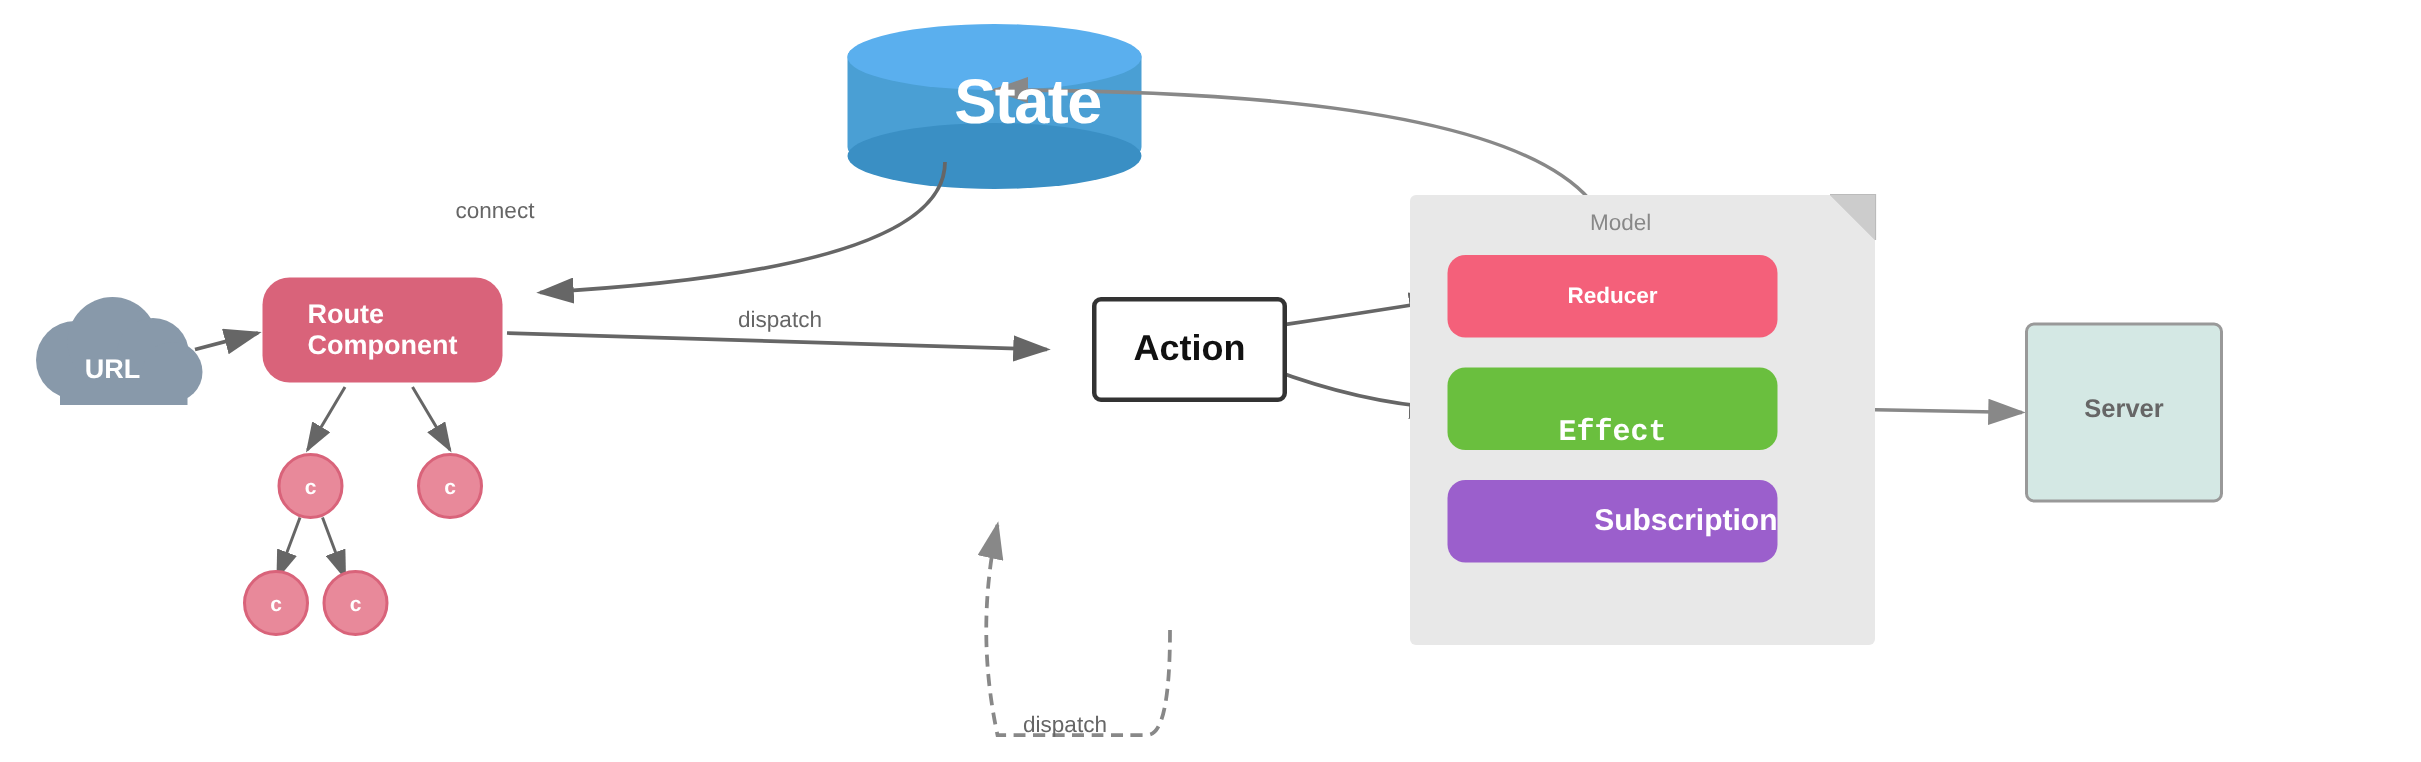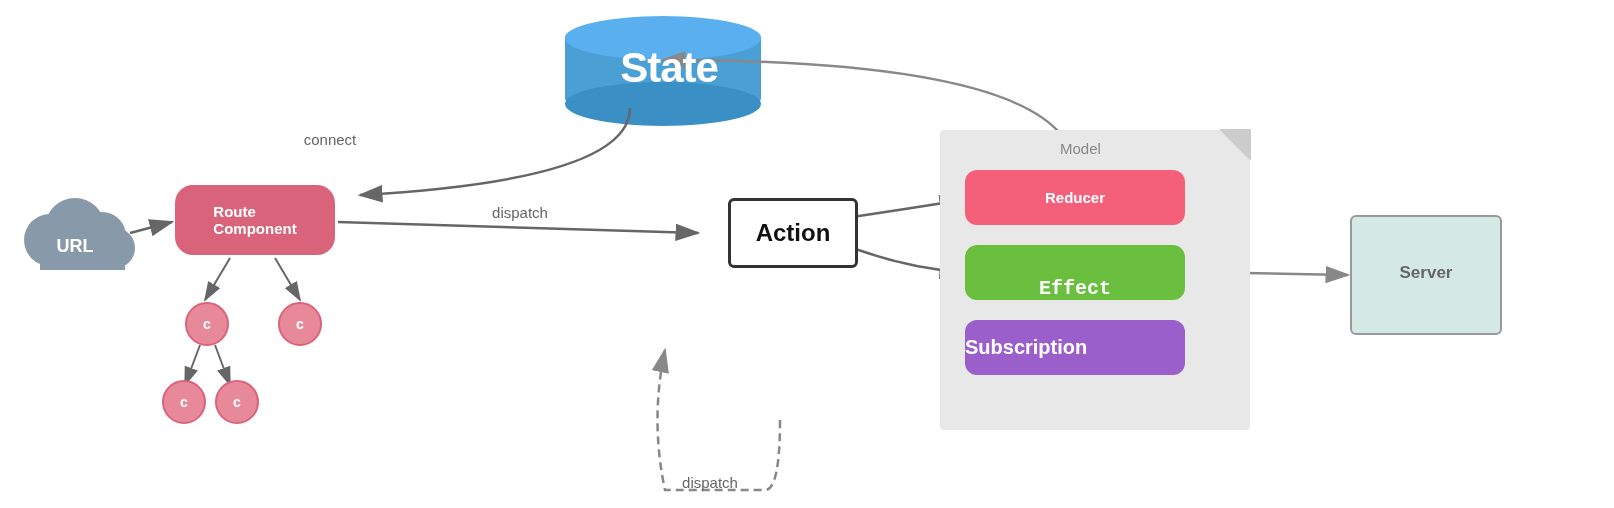--- a/index.html
+++ b/index.html
@@ -145,32 +145,32 @@
     .subscription-pill {
       position: absolute;
       top: 320px;
       left: 965px;
       width: 220px;
       height: 55px;
       background: #9b5fcc;
       border-radius: 12px;
       display: flex;
       align-items: center;
-      justify-content: flex-start;
+      justify-content: flex-end;
       color: white;
       font-size: 20px;
       font-weight: 700;
     }
 
     
     .server-box {
       position: absolute;
       top: 215px;
       left: 1350px;
-      width: 152px;
+      width: 132px;
       height: 120px;
       border: 2px solid #999;
       border-radius: 6px;
       background: #d4e8e4;
       display: flex;
       flex-direction: column;
       align-items: center;
       justify-content: center;
       font-size: 18px;
       font-weight: 600;
@@ -242,26 +242,26 @@
     <path d="M 1075 172 Q 1075 60 663 60" stroke="#888" stroke-width="2.5" fill="none" marker-end="url(#arrowhead-light)"></path>
 
     <line x1="1188" y1="272" x2="1348" y2="275" stroke="#888" stroke-width="2.5" marker-end="url(#arrowhead-light)"></line>
 
     <path d="M 780 420 Q 780 490 765 490 Q 680 490 665 490 Q 650 420 665 350" stroke="#888" stroke-width="2.5" fill="none" stroke-dasharray="8,5" marker-end="url(#arrowhead-dashed)"></path>
     <text x="710" y="488" text-anchor="middle" fill="#666" font-size="15" font-family="Arial">dispatch</text>
 
     <polyline points="1220,130 1250,130 1250,160" stroke="#bbb" stroke-width="1.5" fill="none"></polyline>
   </svg>
 
-  <div class="node" style="top:32px;left:565px;width:196px;height:72px;padding-left:12px;">
+  <div class="node" style="top:32px;left:581px;width:196px;height:72px;padding-left:12px;">
     <span style="color:white;font-size:42px;font-weight:700;letter-spacing:-1px;">State</span>
   </div>
 
   <div class="route-component">
-    <span style="font-size:15px;">Route<br>Component</span>
+    <span style="font-size:18px;">Route<br>Component</span>
   </div>
 
   <div class="child-c" style="top:302px;left:185px;">
     <span>c</span>
   </div>
   <div class="child-c" style="top:302px;left:278px;">
     <span>c</span>
   </div>
   <div class="child-c" style="top:380px;left:162px;">
     <span>c</span>

